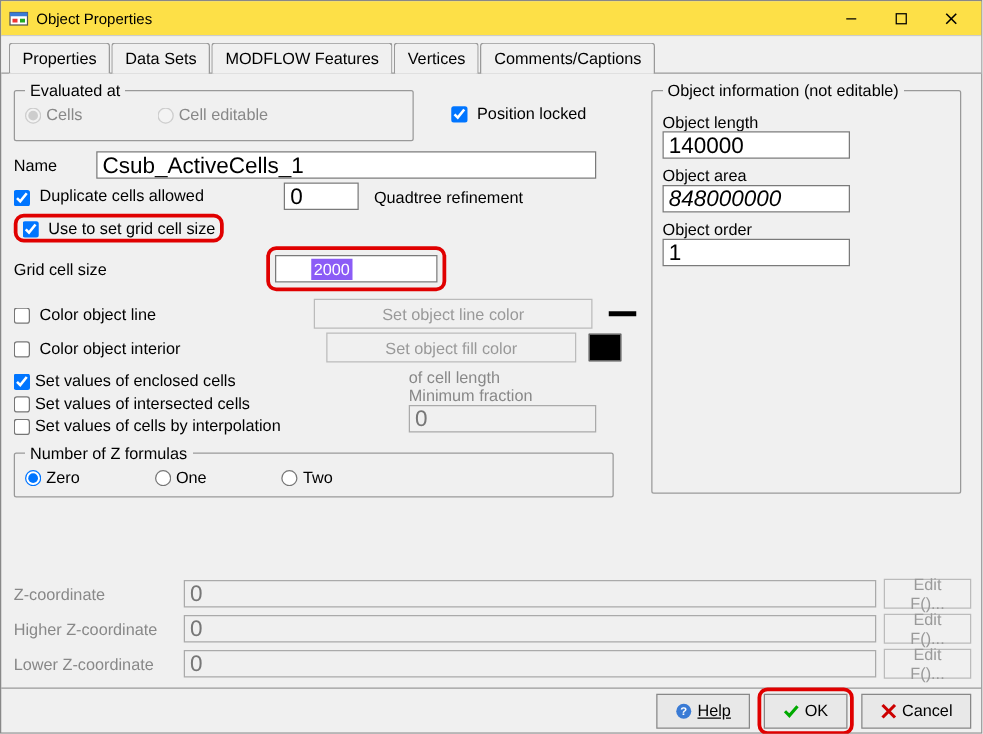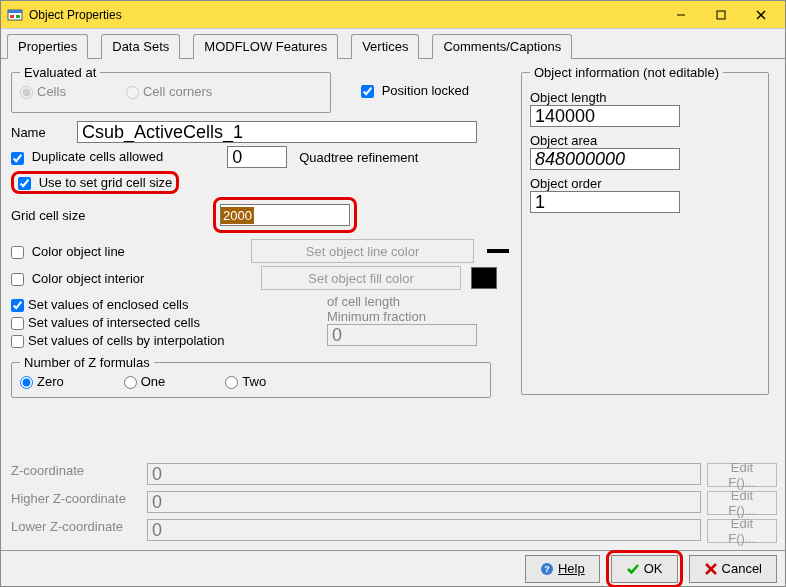--- a/index.html
+++ b/index.html
@@ -37,21 +37,21 @@
   .win-btns { display: flex; }
   .win-btn {
     width: 40px; height: 26px;
     display: flex; align-items: center; justify-content: center;
     font-family: "Segoe UI Symbol", sans-serif;
     font-size: 11px;
   }
   .tabs {
     display: flex;
     padding: 4px 6px 0 6px;
-    gap: 12px;
+    gap: 0;
     border-bottom: 1px solid #999;
     background: #f0f0f0;
   }
   .tab {
     padding: 4px 10px;
     border: 1px solid #999;
     border-bottom: none;
     border-radius: 3px 3px 0 0;
     margin-right: 1px;
     background: #f0f0f0;
@@ -111,25 +111,25 @@
     height: 36px;
     border-top: 1px solid #999;
     display: flex;
     align-items: center;
     justify-content: flex-end;
     gap: 6px;
     padding: 0 8px;
   }
   .footer .btn { height: 28px; padding: 0 14px; gap:4px; }
   .ico { width:14px; height:14px; display:inline-block; }
-  .zrow { display:flex; margin:4px 0; gap:6px; }
+  .zrow { display:flex; align-items:center; margin:4px 0; gap:6px; }
   .zrow .lbl { width: 130px; color:#888; font-size:13px;}
   .zrow input { flex:1; }
   .zrow .btn { width:70px; }
-  .sel-text { background:#a16207; color:#fff; }
+  .sel-text { background:#8b5cf6; color:#fff;margin-left:28px; }
 </style>
 </head>
 <body>
 
 <div class="window">
 
   <div class="titlebar">
     <span class="app-icon">
       <svg viewBox="0 0 16 16">
           <rect x="1" y="3" width="14" height="10" fill="#fff" stroke="#555"></rect>
@@ -169,21 +169,21 @@
 
   <div class="content">
 
     <div class="left-col">
 
       <div style="display:flex; gap:30px; align-items:flex-start;">
         <fieldset style="width:320px; height:48px;">
           <legend>Evaluated at</legend>
           <div style="display:flex; gap:60px;">
             <label class="disabled"><input type="radio" checked="" disabled="" style=""><span>Cells</span></label>
-            <label class="disabled"><input type="radio" disabled="" style=""><span>Cell corners</span></label>
+            <label class="disabled"><input type="radio" disabled="" style=""><span>Cell editable</span></label>
           </div>
         </fieldset>
         <label style="margin-top:18px;">
           <input type="checkbox" checked="" style="">
           <span>Position locked</span>
         </label>
       </div>
 
       <div class="row" style="margin-top:8px; gap:12px;">
         <label style="width:54px;">Name</label>

